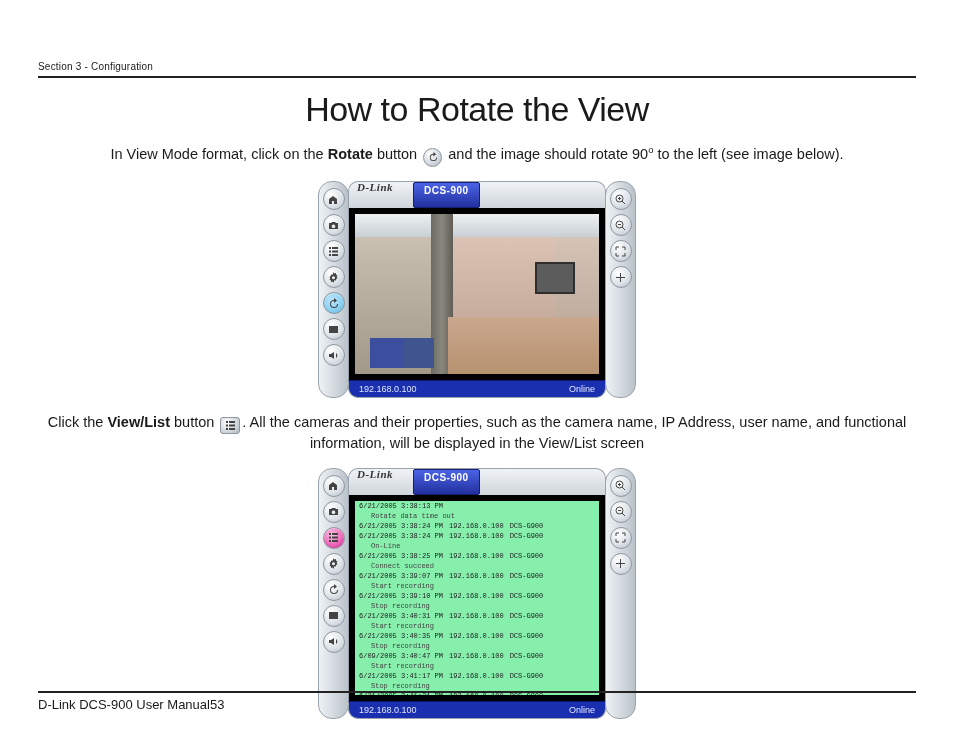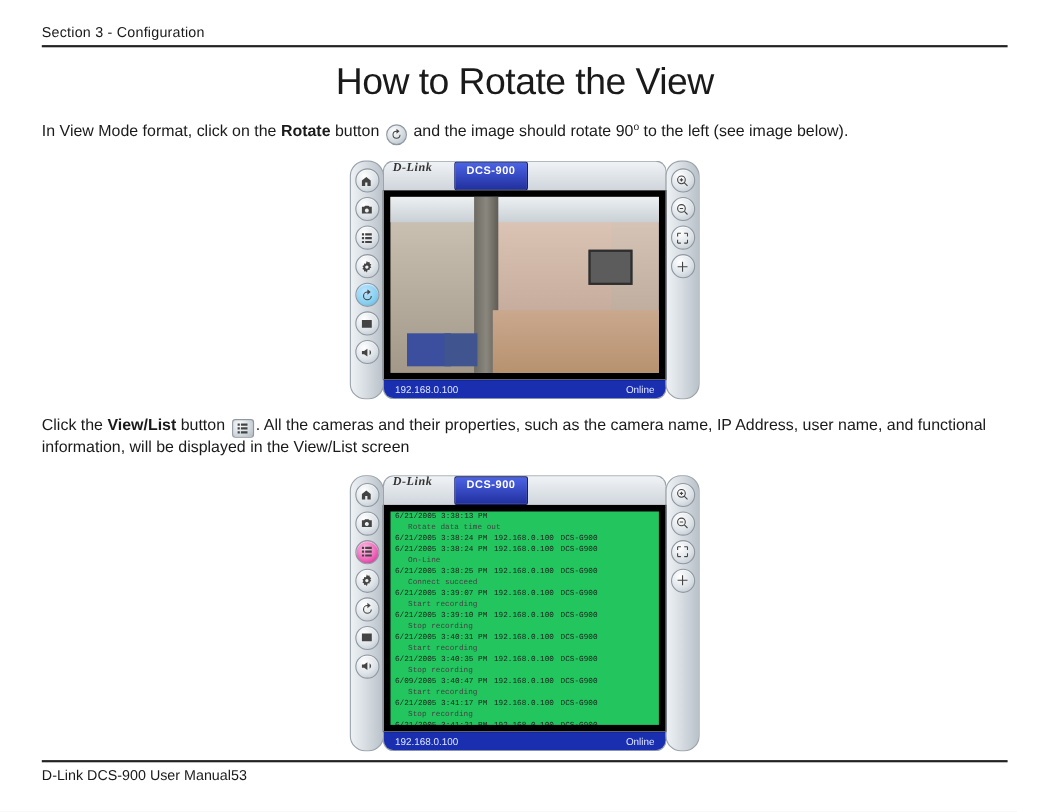--- a/index.html
+++ b/index.html
@@ -16,28 +16,28 @@
     --page-bg:#fff;
   }
   html,body{margin:0;padding:0;background:#eee;}
   .page{
     width:954px;height:738px;background:var(--page-bg);
     margin:0;position:relative;
     font-family:Helvetica,Arial,sans-serif;color:var(--ink);
     box-sizing:border-box;
   }
   .safe{position:absolute;left:38px;right:38px;top:22px;bottom:26px;}
-  .hdr{font-size:13px;letter-spacing:.2px;margin-bottom:2px;}
+  .hdr{font-size:10px;letter-spacing:.2px;margin-bottom:2px;margin-top:39px;}
   .hrule{border:0;border-top:2px solid var(--rule);margin:4px 0 12px 0;}
   .title{
     font-family:"Arial Narrow","Helvetica Condensed",Arial,sans-serif;
     font-stretch:condensed;font-weight:400;font-size:34px;
     text-align:center;margin:4px 0 10px 0;letter-spacing:-.5px;
   }
-  .body{font-size:14.5px;line-height:1.35;}
+  .body{font-size:14.5px;line-height:1.35;text-align:center;}
   .body b{font-weight:700;}
   sup{font-size:.65em;vertical-align:super;}
   .inline-icon{display:inline-flex;vertical-align:-4px;margin:0 2px;}
   .shot-wrap{display:flex;justify-content:center;margin:10px 0 14px 0;}
 
   
   .viewer{
     width:318px;position:relative;
     display:grid;grid-template-columns:30px 1fr 30px;grid-template-rows:auto auto auto;
     background:transparent;
@@ -77,21 +77,21 @@
       linear-gradient(180deg,rgba(255,255,255,.25),rgba(0,0,0,.15)),
       linear-gradient(90deg,#bfb3a1 0 38%,#d7b8a5 38% 82%,#cfb9a7 82%);
   }
   .photo .ceiling{position:absolute;left:0;right:0;top:0;height:14%;background:linear-gradient(180deg,#ecf0f2,#c9d0d5);}
   .photo .pillar{position:absolute;left:31%;top:0;width:9%;height:100%;background:linear-gradient(90deg,#6d6a63,#8a877e,#5f5c55);}
   .photo .desk{position:absolute;left:38%;right:0;bottom:0;height:36%;background:linear-gradient(180deg,#caa88e,#b7926f);}
   .photo .box{position:absolute;right:10%;top:30%;width:36px;height:28px;background:#5c5c5c;border:2px solid #2e2e2e;}
   .photo .crate1{position:absolute;left:6%;bottom:4%;width:40px;height:30px;background:#3b4f9e;}
   .photo .crate2{position:absolute;left:20%;bottom:4%;width:30px;height:30px;background:#40558f;}
   .listpanel{
-    width:100%;height:100%;background:#22c55e;overflow:hidden;position:relative;
+    width:100%;height:100%;background:#86efac;overflow:hidden;position:relative;
     font:7px/10px "Courier New",monospace;color:#222;
   }
   .listpanel .rowline{display:flex;gap:6px;white-space:nowrap;padding:0 4px;}
   .listpanel .msg{color:#444;padding-left:12px;}
   .statusbar{
     height:16px;background:var(--status-bar);
     border:1px solid #9aa2ab;border-top:1px solid #0b1770;border-radius:0 0 10px 10px;
     color:#dfe6ff;font:9px/16px Arial,sans-serif;display:flex;justify-content:space-between;padding:0 10px;
   }
   .footer{position:absolute;left:0;right:0;bottom:0;}

